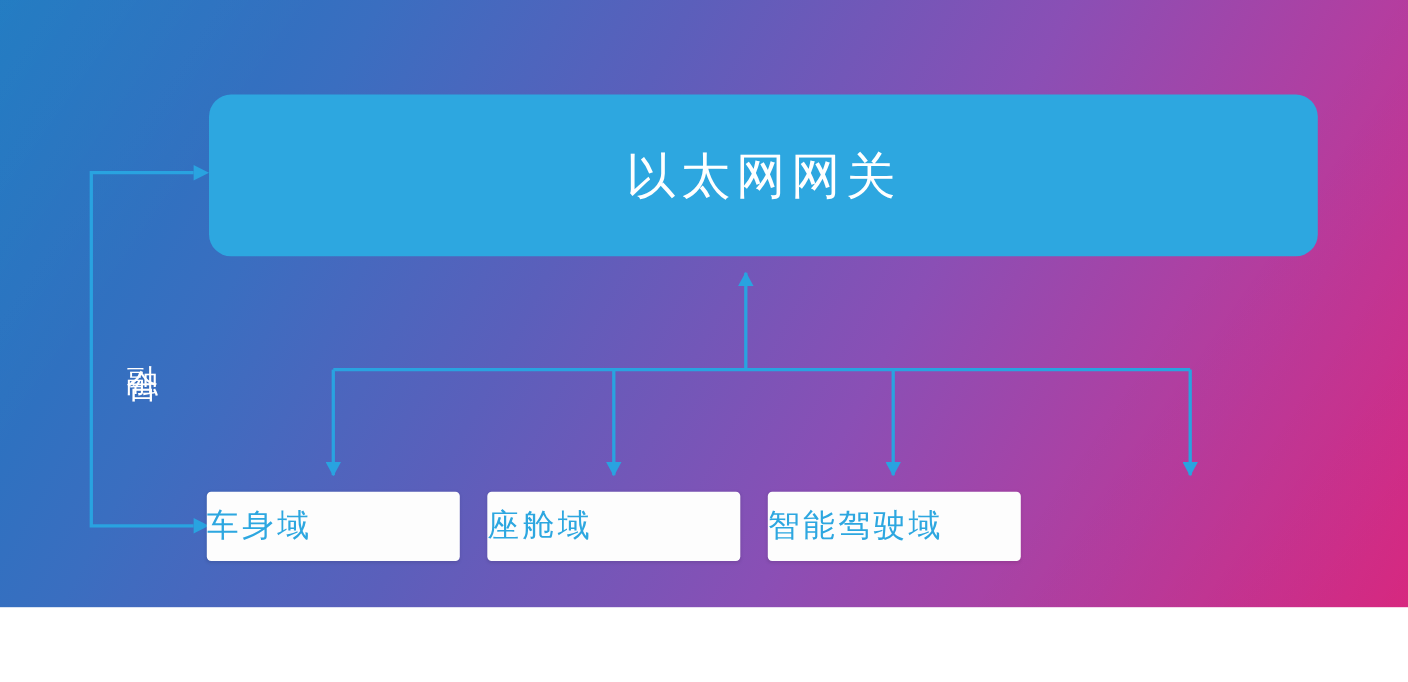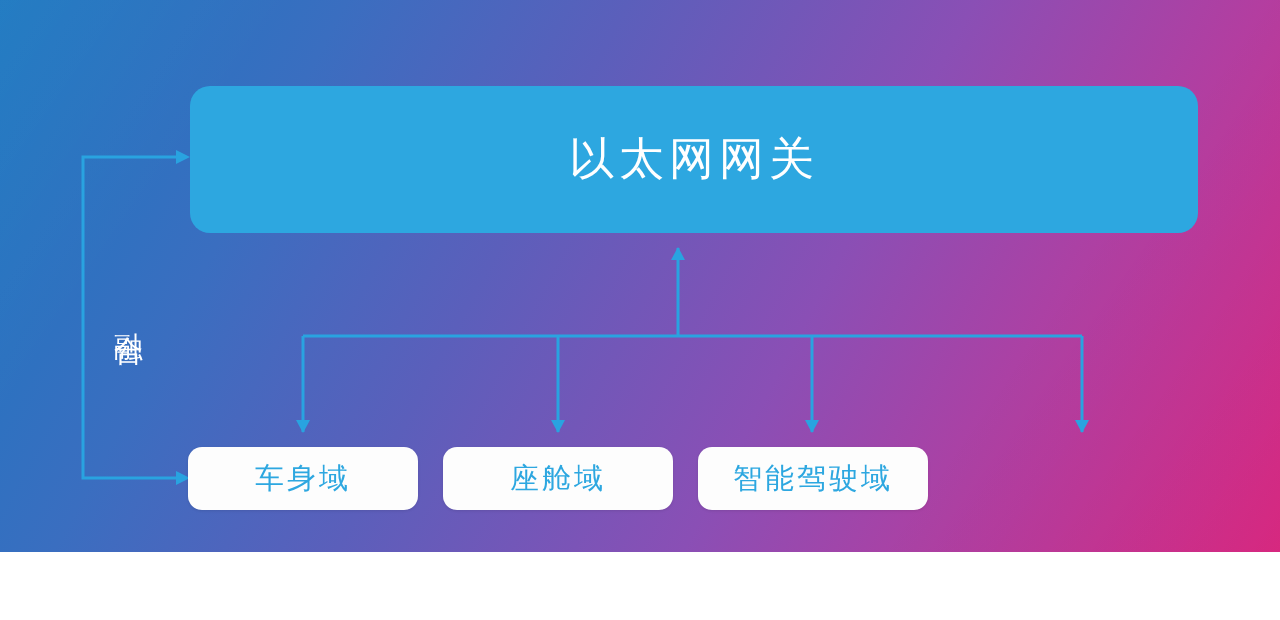--- a/index.html
+++ b/index.html
@@ -19,21 +19,20 @@
     height: 552px;
     background:
       linear-gradient(118deg,
         #1a77c0 0%,
         #3a6ec0 22%,
         #5b5fbb 40%,
         #8a4fb5 62%,
         #b73c9e 82%,
         #e22a86 100%);
     overflow: hidden;
-    font-family: Liberation Serif, serif;
   }
   
   #sheen {
     position: absolute;
     inset: 0;
     background:
       linear-gradient(125deg, rgba(255,255,255,0.045) 0%, rgba(255,255,255,0) 18%),
       linear-gradient(305deg, rgba(0,0,0,0.05) 0%, rgba(0,0,0,0) 25%);
     pointer-events: none;
   }
@@ -67,24 +66,24 @@
     line-height: 1;
     white-space: nowrap;
   }
 
   
   .domain-box {
     position: absolute;
     top: 447px;
     height: 63px;
     background: #fdfdfd;
-    border-radius: 14px;
+    border-radius: 4px;
     display: flex;
     align-items: center;
-    justify-content: center;
+    justify-content: flex-start;
     box-shadow: 0 1px 3px rgba(0,0,0,0.10);
   }
   .domain-label {
     color: #2da7e0;
     font-size: 29px;
     letter-spacing: 3px;
     line-height: 1;
     white-space: nowrap;
   }
 

